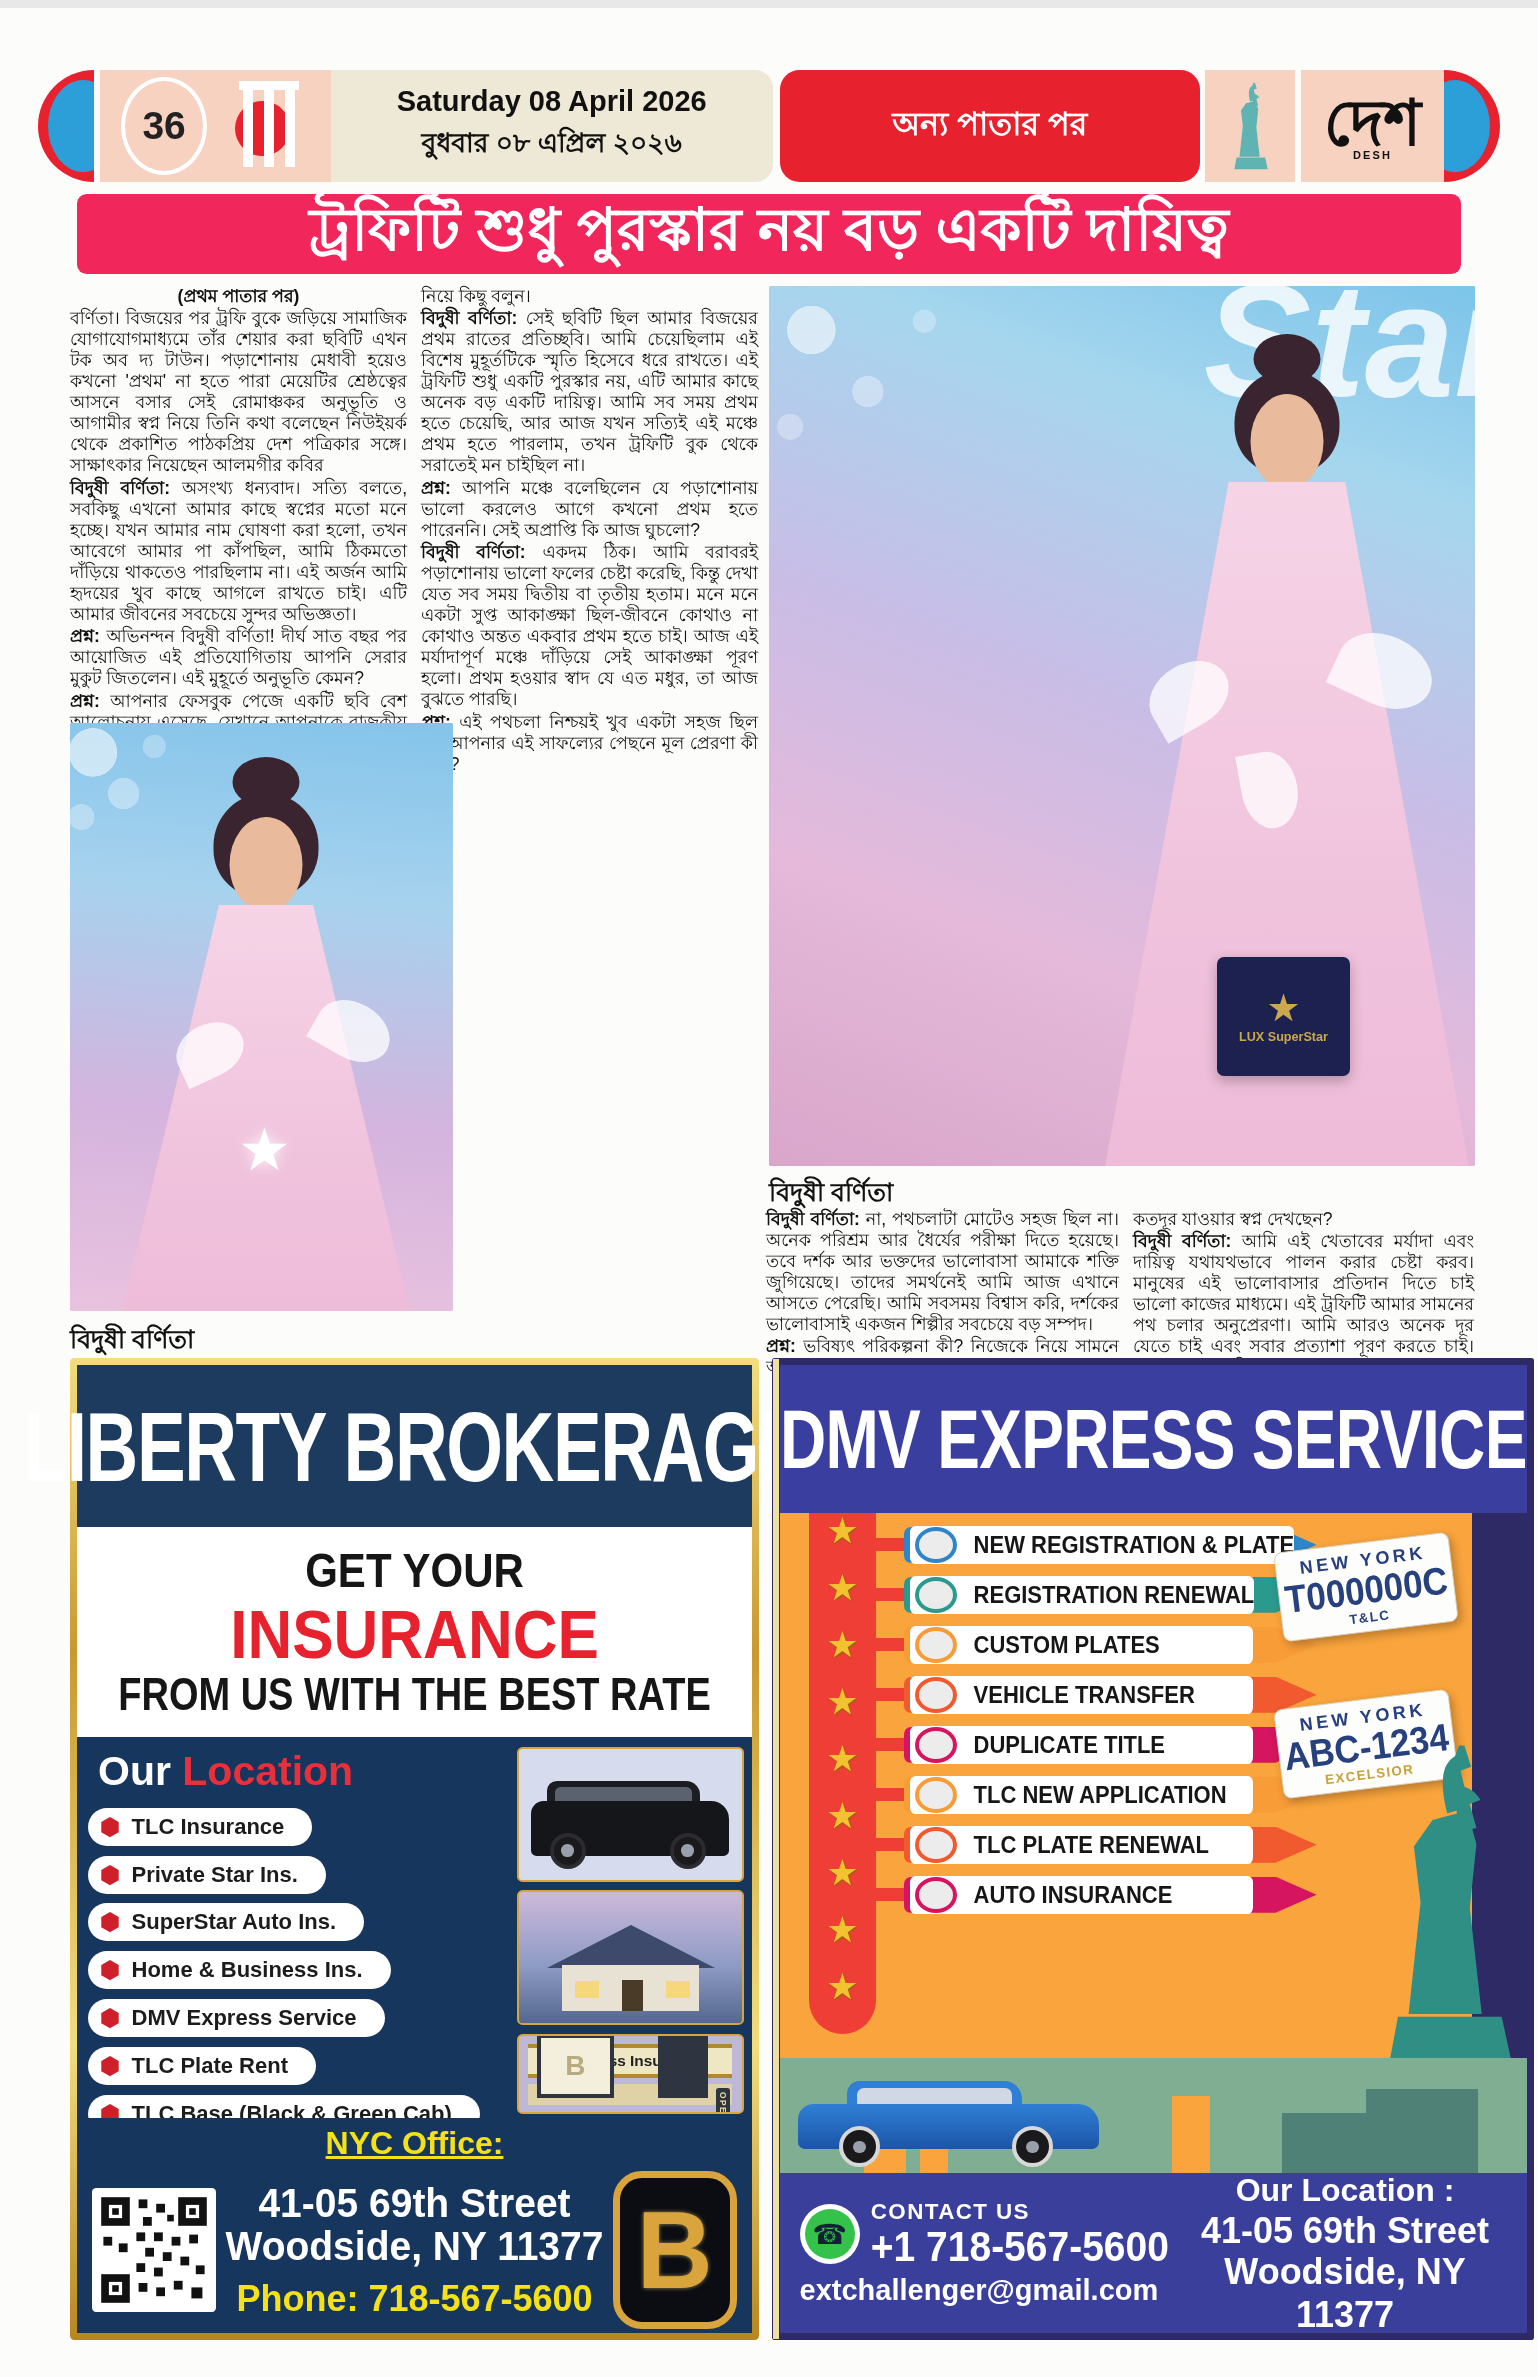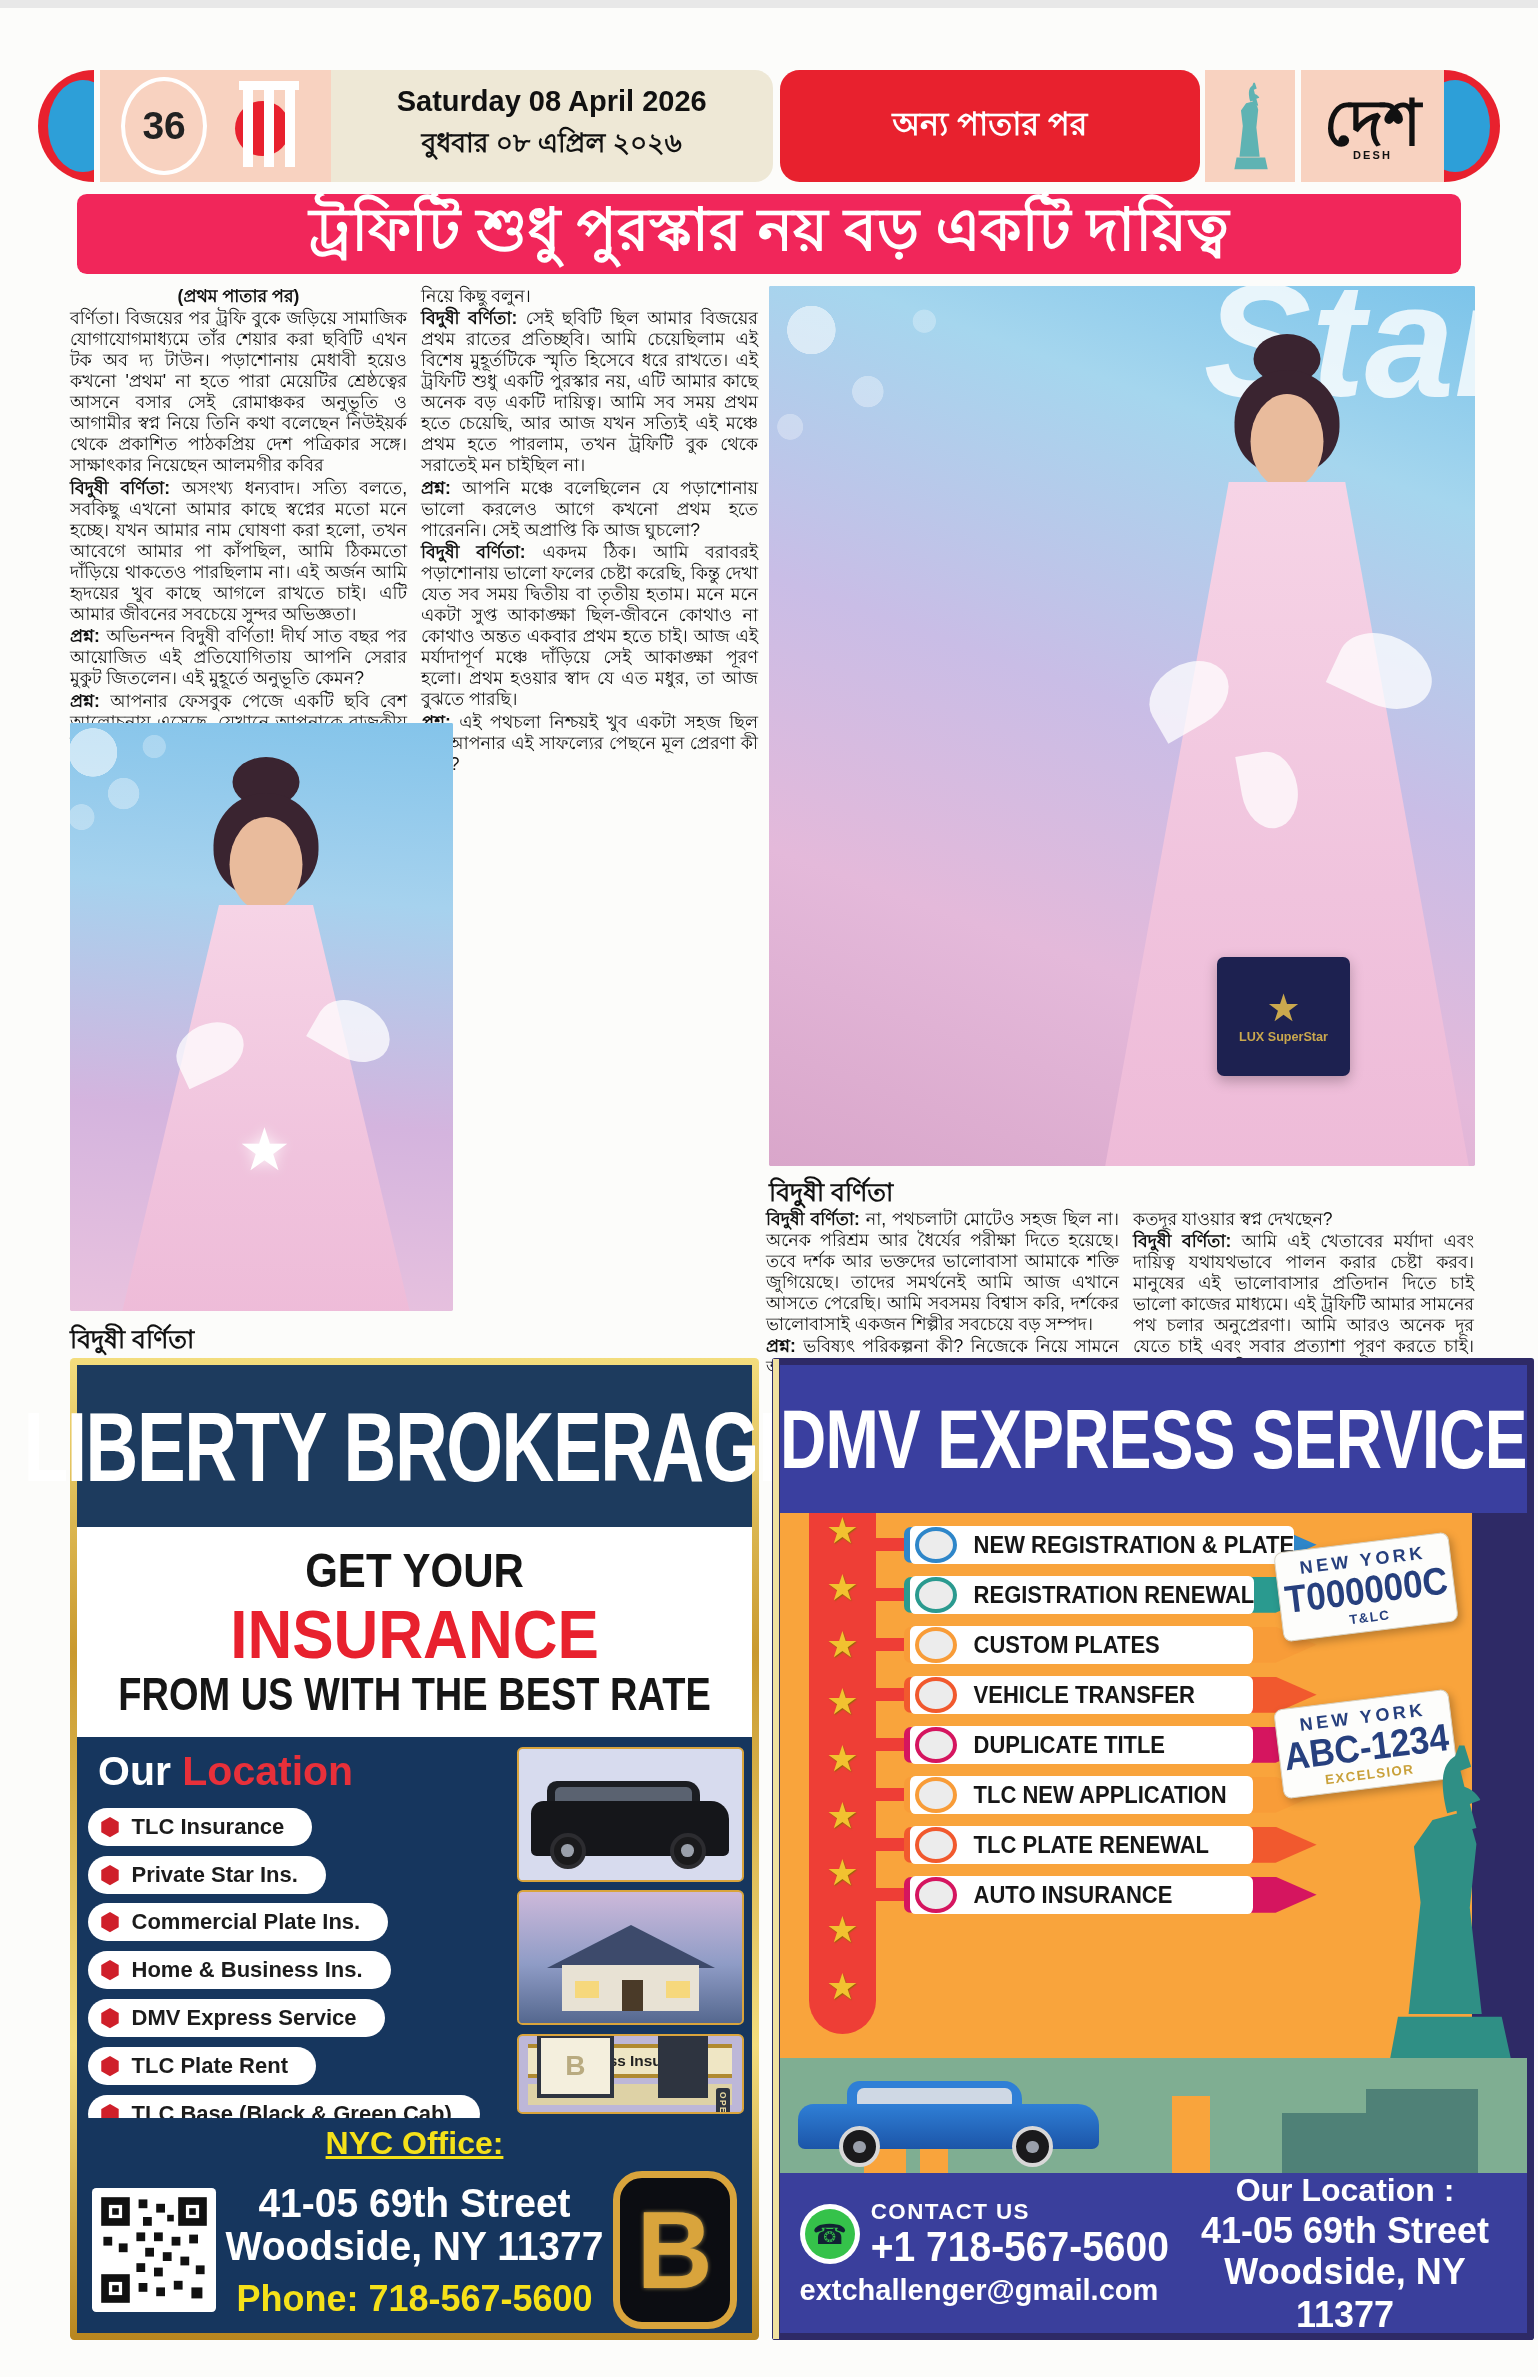--- a/index.html
+++ b/index.html
@@ -288,21 +288,21 @@
               <div class="pill">
                 <span class="hex">⬢</span>
                 <span class="txt">TLC Insurance</span>
               </div>
               <div class="pill">
                 <span class="hex">⬢</span>
                 <span class="txt">Private Star Ins.</span>
               </div>
               <div class="pill">
                 <span class="hex">⬢</span>
-                <span class="txt">Commercial Plate Ins.</span>
+                <span class="txt">SuperStar Auto Ins.</span>
               </div>
               <div class="pill">
                 <span class="hex">⬢</span>
                 <span class="txt">Home &amp; Business Ins.</span>
               </div>
               <div class="pill">
                 <span class="hex">⬢</span>
                 <span class="txt">DMV Express Service</span>
               </div>
               <div class="pill">

